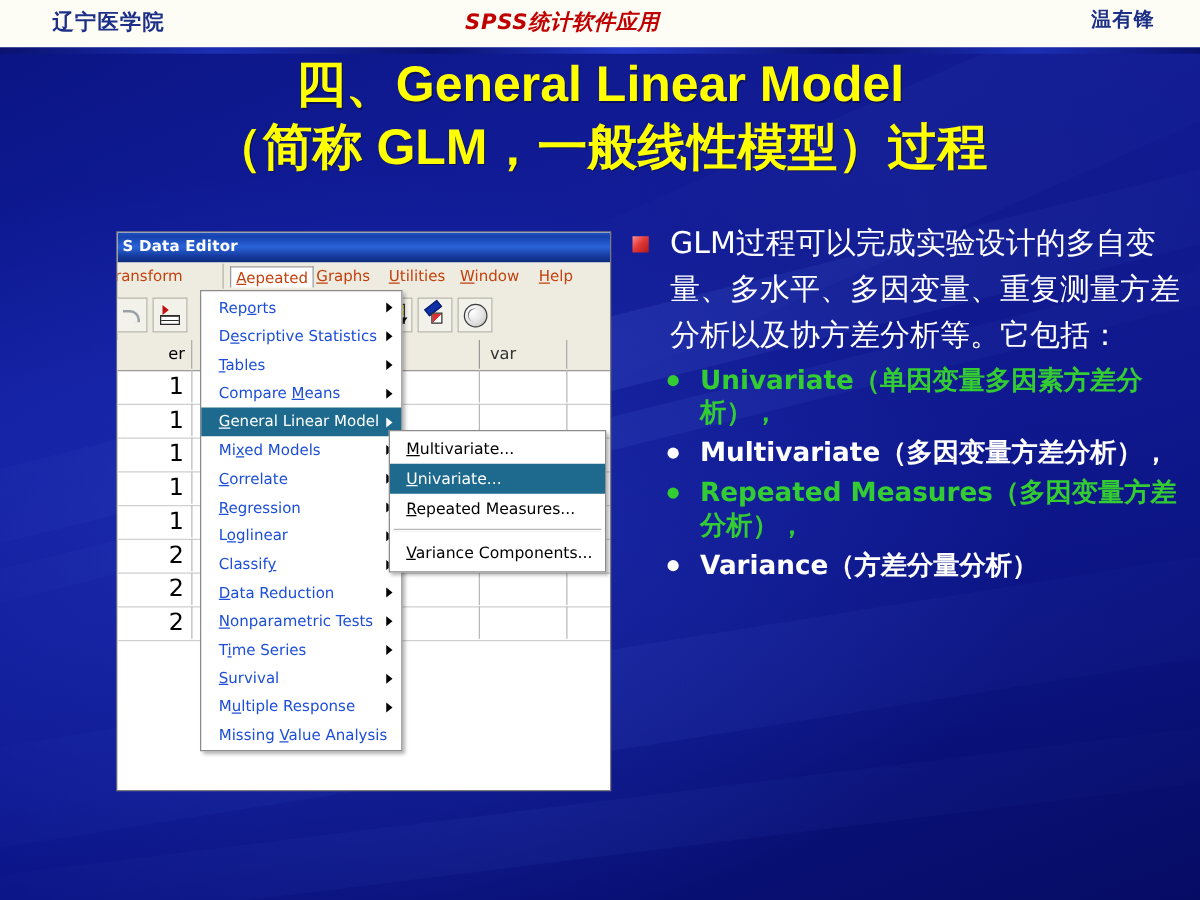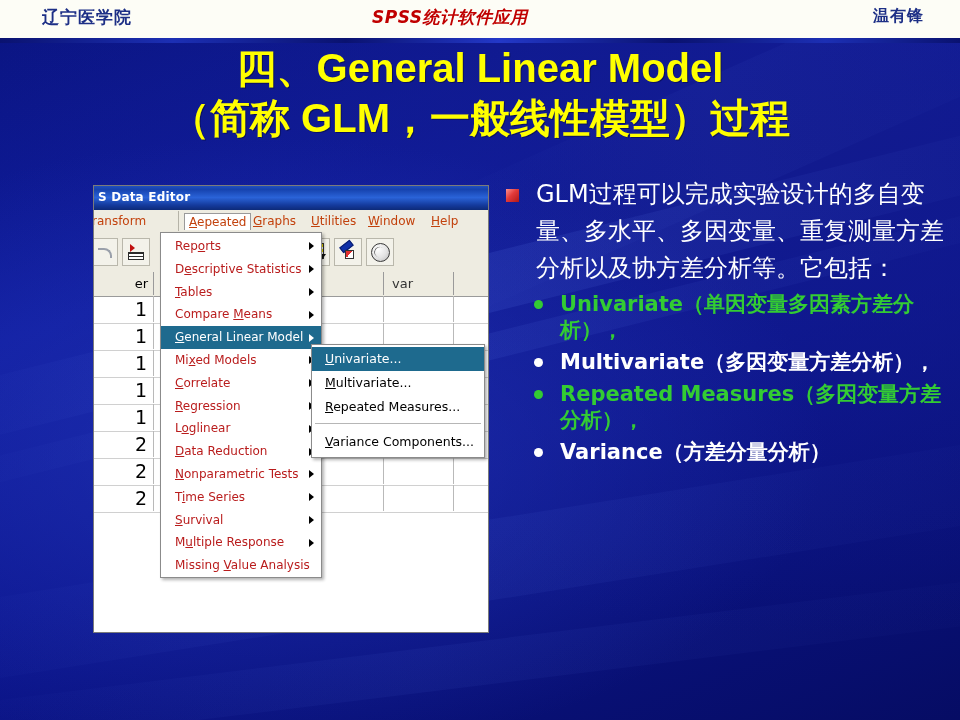--- a/index.html
+++ b/index.html
@@ -313,21 +313,21 @@
     border: 1px solid #8b8b8b;
     box-shadow: 2px 2px 3px rgba(0,0,0,0.30);
     z-index: 30;
     padding: 2px 0 0 0;
   }
   .mi {
     position: relative;
     height: 22.8px;
     line-height: 22.8px;
     font-size: 12px;
-    color: #b91c1c;
+    color: #1d4ed8;
     padding-left: 14px;
     white-space: nowrap;
   }
   .mi .ul { text-decoration: underline; }
   .mi.sel {
     background: #1e6a8e;
     color: #ffffff;
   }
   .mi .arrow {
     position: absolute;
@@ -572,31 +572,32 @@
     <div id="analyze-menu">
         <div class="mi"><span>Rep<span class="ul">o</span>rts</span><span class="arrow"></span></div>
         <div class="mi"><span>D<span class="ul">e</span>scriptive Statistics</span><span class="arrow"></span></div>
         <div class="mi"><span><span class="ul">T</span>ables</span><span class="arrow"></span></div>
         <div class="mi"><span>Compare <span class="ul">M</span>eans</span><span class="arrow"></span></div>
         <div class="mi sel"><span><span class="ul">G</span>eneral Linear Model</span><span class="arrow"></span></div>
         <div class="mi"><span>Mi<span class="ul">x</span>ed Models</span><span class="arrow"></span></div>
         <div class="mi"><span><span class="ul">C</span>orrelate</span><span class="arrow"></span></div>
         <div class="mi"><span><span class="ul">R</span>egression</span><span class="arrow"></span></div>
         <div class="mi"><span>L<span class="ul">o</span>glinear</span><span class="arrow"></span></div>
+        <div class="mi"><span>Classif<span class="ul">y</span></span><span class="arrow"></span></div>
         <div class="mi"><span><span class="ul">D</span>ata Reduction</span><span class="arrow"></span></div>
         <div class="mi"><span><span class="ul">N</span>onparametric Tests</span><span class="arrow"></span></div>
         <div class="mi"><span>T<span class="ul">i</span>me Series</span><span class="arrow"></span></div>
         <div class="mi"><span><span class="ul">S</span>urvival</span><span class="arrow"></span></div>
         <div class="mi"><span>M<span class="ul">u</span>ltiple Response</span><span class="arrow"></span></div>
         <div class="mi"><span>Missing <span class="ul">V</span>alue Analysis</span></div>
       </div>
 
     <div id="glm-submenu">
+        <div class="smi"><span><span class="ul">M</span>ultivariate...</span></div>
         <div class="smi sel"><span><span class="ul">U</span>nivariate...</span></div>
-        <div class="smi"><span><span class="ul">M</span>ultivariate...</span></div>
         <div class="smi"><span><span class="ul">R</span>epeated Measures...</span></div>
         <div class="smi-sep"></div>
         <div class="smi"><span><span class="ul">V</span>ariance Components...</span></div>
       </div>
   </div>
 
   <div id="content">
     <div id="para">
       <span id="para-bullet"></span>
       <span>GLM过程可以完成实验设计的多自变量、多水平、多因变量、重复测量方差分析以及协方差分析等。它包括：</span>

